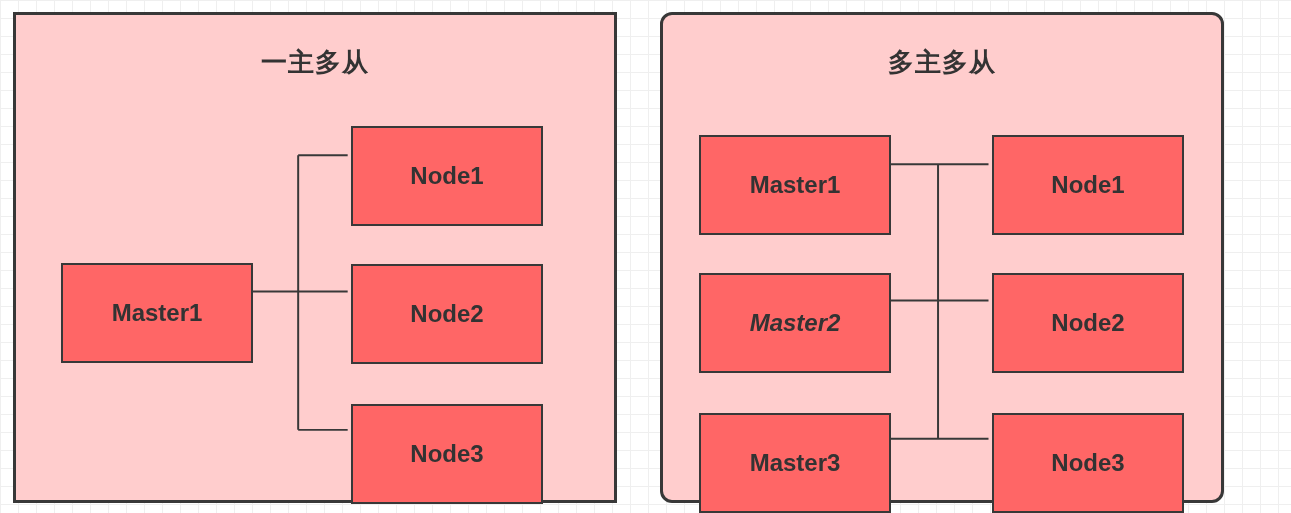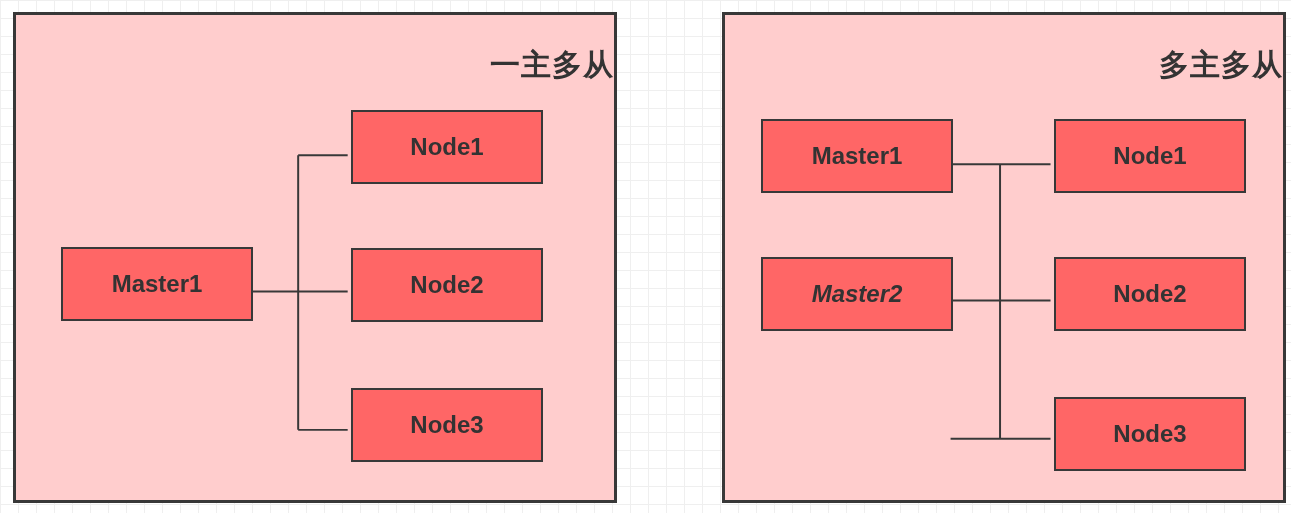--- a/index.html
+++ b/index.html
@@ -22,53 +22,54 @@
     position: relative;
   }
   .panel {
     position: absolute;
     top: 12px;
     height: 491px;
     background: var(--panel-fill);
     border: 3px solid var(--stroke);
   }
   .panel-left  { left: 13px;  width: 604px; }
-  .panel-right { left: 722px; width: 564px; }
+  .panel-right { left: 660px; width: 564px; border-radius: 12px; }
   .panel-title {
     position: absolute;
     top: 30px;
     left: 0;
     width: 100%;
-    text-align: right;
-    font-size: 30px;
+    text-align: center;
+    font-size: 26px;
     font-weight: bold;
     color: var(--text);
     letter-spacing: 1px;
   }
   .connectors {
     position: absolute;
     left: 0; top: 0;
     width: 100%; height: 100%;
   }
   .connectors line {
     stroke: var(--stroke);
     stroke-width: 2;
   }
   .shape {
     position: absolute;
     width: 192px;
-    height: 74px;
+    height: 100px;
     background: var(--shape-fill);
     border: 2px solid var(--stroke);
     display: flex;
     align-items: center;
     justify-content: center;
     font-size: 24px;
     font-weight: bold;
     color: var(--text);
+    margin-top: 16px;
   }
   
   .pl-master1 { left: 45px;  top: 232px; }
   .pl-node1   { left: 335px; top: 95px;  }
   .pl-node2   { left: 335px; top: 233px; }
   .pl-node3   { left: 335px; top: 373px; }
   
   .pr-master1 { left: 36px;  top: 104px; }
   .pr-master2 { left: 36px;  top: 242px; font-style: italic; }
   .pr-master3 { left: 36px;  top: 382px; }
@@ -98,18 +99,19 @@
   <section class="panel panel-right">
     <svg class="connectors" viewBox="0 0 564 491" preserveAspectRatio="none" aria-hidden="true">
       <line x1="228" y1="151" x2="329" y2="151"></line>
       <line x1="228" y1="289" x2="329" y2="289"></line>
       <line x1="228" y1="429" x2="329" y2="429"></line>
       <line x1="278" y1="151" x2="278" y2="429"></line>
     </svg>
     <h2 class="panel-title">多主多从</h2>
     <div class="shape pr-master1">Master1</div>
     <div class="shape pr-master2">Master2</div>
+    <div class="shape pr-master3">Master3</div>
     <div class="shape pr-node1">Node1</div>
     <div class="shape pr-node2">Node2</div>
     <div class="shape pr-node3">Node3</div>
   </section>
 
 </div>
 
 </body></html>

